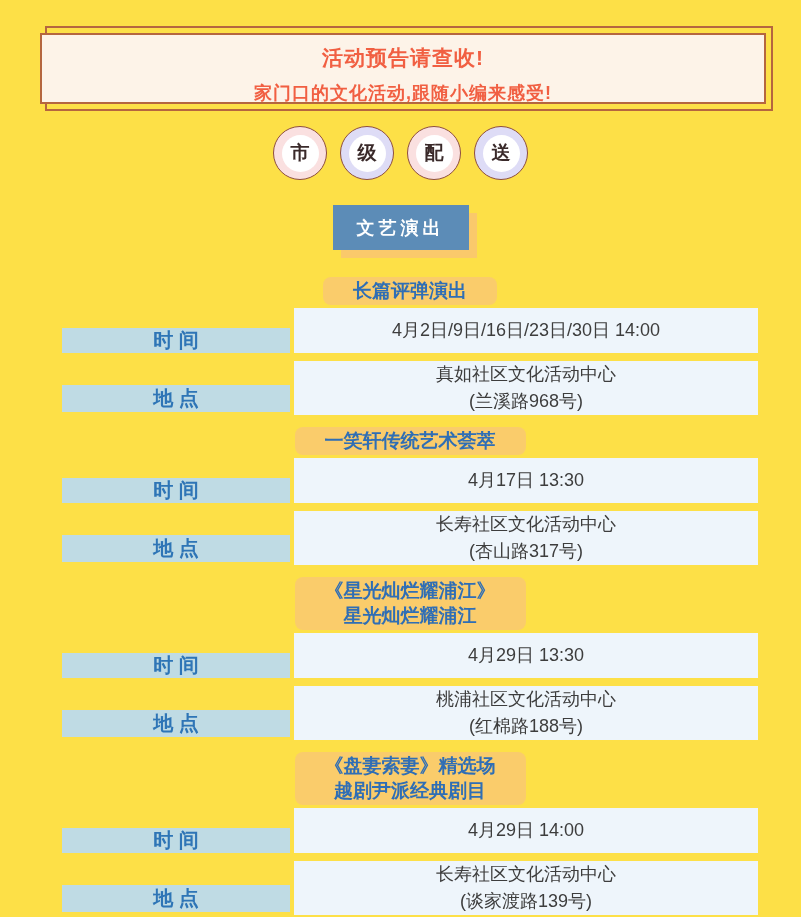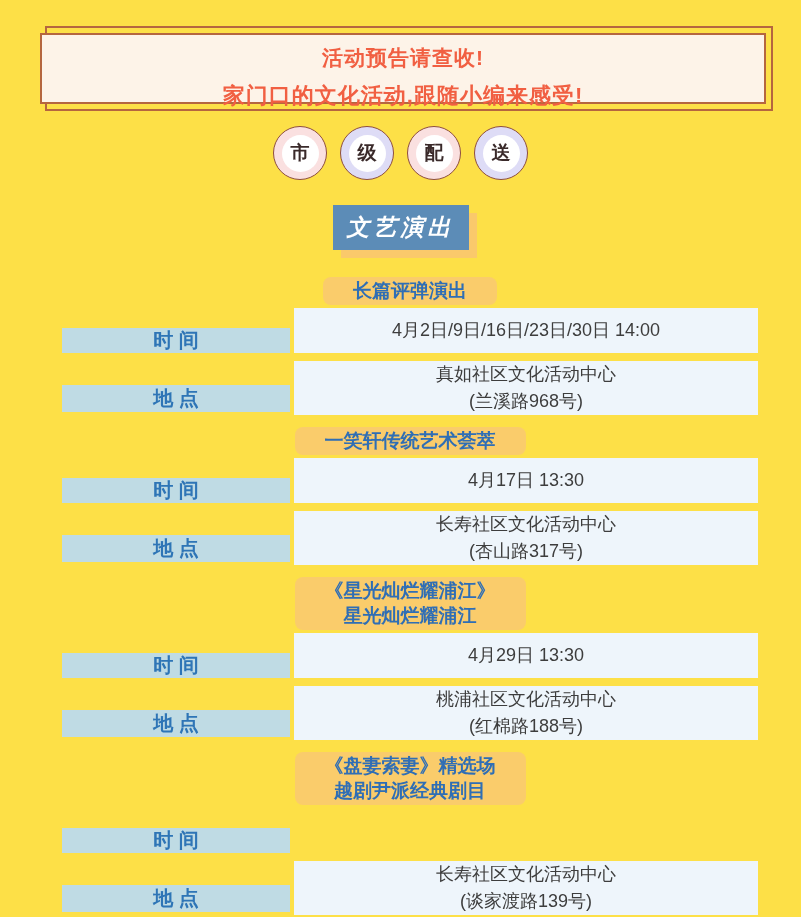--- a/index.html
+++ b/index.html
@@ -28,21 +28,21 @@
     background:#fdf3e8;
     text-align:center;
   }
   .banner-title {
     margin-top:9px;
     font-size:21px; font-weight:bold; color:#f15f42;
     letter-spacing:1px;
   }
   .banner-subtitle {
     margin-top:9px;
-    font-size:22px; font-weight:bold; color:#f15f42;
+    font-size:18px; font-weight:bold; color:#f15f42;
     letter-spacing:1px;
   }
 
   
   .badges { display:flex; justify-content:center; gap:13px; margin-top:13px; height:54px; }
   .badge {
     width:54px; height:54px; border-radius:50%;
     border:1px solid #8e4e3e;
     display:flex; align-items:center; justify-content:center;
   }
@@ -54,24 +54,23 @@
     display:flex; align-items:center; justify-content:center;
     font-size:19px; font-weight:bold; color:#3a2a2a;
   }
 
   
   .btn-wrap { position:relative; width:136px; height:45px; margin:25px auto 0; }
   .btn-shadow { position:absolute; left:8px; top:8px; width:136px; height:45px; background:#fac96b; }
   .btn {
     position:absolute; left:0; top:0; width:136px; height:45px;
     background:#5c8cb7; color:#ffffff;
-    font-size:23px; font-weight:bold; letter-spacing:4px;
+    font-size:18px; font-weight:bold; letter-spacing:4px;
     display:flex; align-items:center; justify-content:center;
     cursor:pointer;
-    font-style:italic;
   }
 
   
   .sections { width:696px; margin-left:62px; }
   .section { margin-top:7px; }
   .section:first-child { margin-top:27px; }
   .tag-row { text-align:center; font-size:0; }
   .tag {
     display:inline-block;
     background:#facc6b; border-radius:8px;
@@ -176,20 +175,23 @@
           <div class="cell-value">
             <div class="value-line">桃浦社区文化活动中心</div>
             <div class="value-line">(红棉路188号)</div>
           </div>
         </div>
       </div>
       <div class="section">
         <div class="tag-row"><div class="tag"><div class="tag-line">《盘妻索妻》精选场</div><div class="tag-line">越剧尹派经典剧目</div></div></div>
         <div class="trow single">
           <div class="cell-label">时  间</div>
+          <div class="cell-value">
+            <div class="value-line">4月29日 14:00</div>
+          </div>
         </div>
         <div class="trow double">
           <div class="cell-label">地  点</div>
           <div class="cell-value">
             <div class="value-line">长寿社区文化活动中心</div>
             <div class="value-line">(谈家渡路139号)</div>
           </div>
         </div>
       </div>
     </div>

